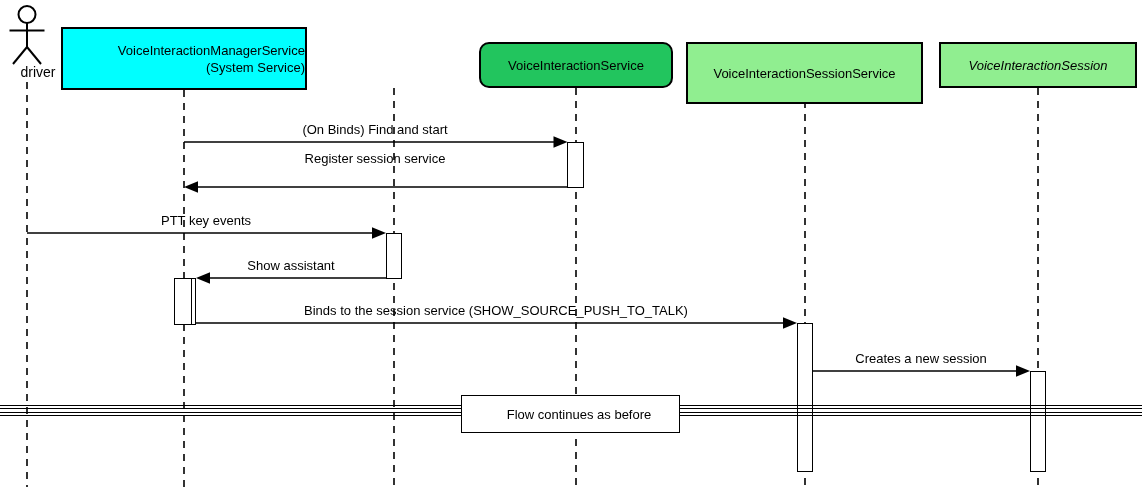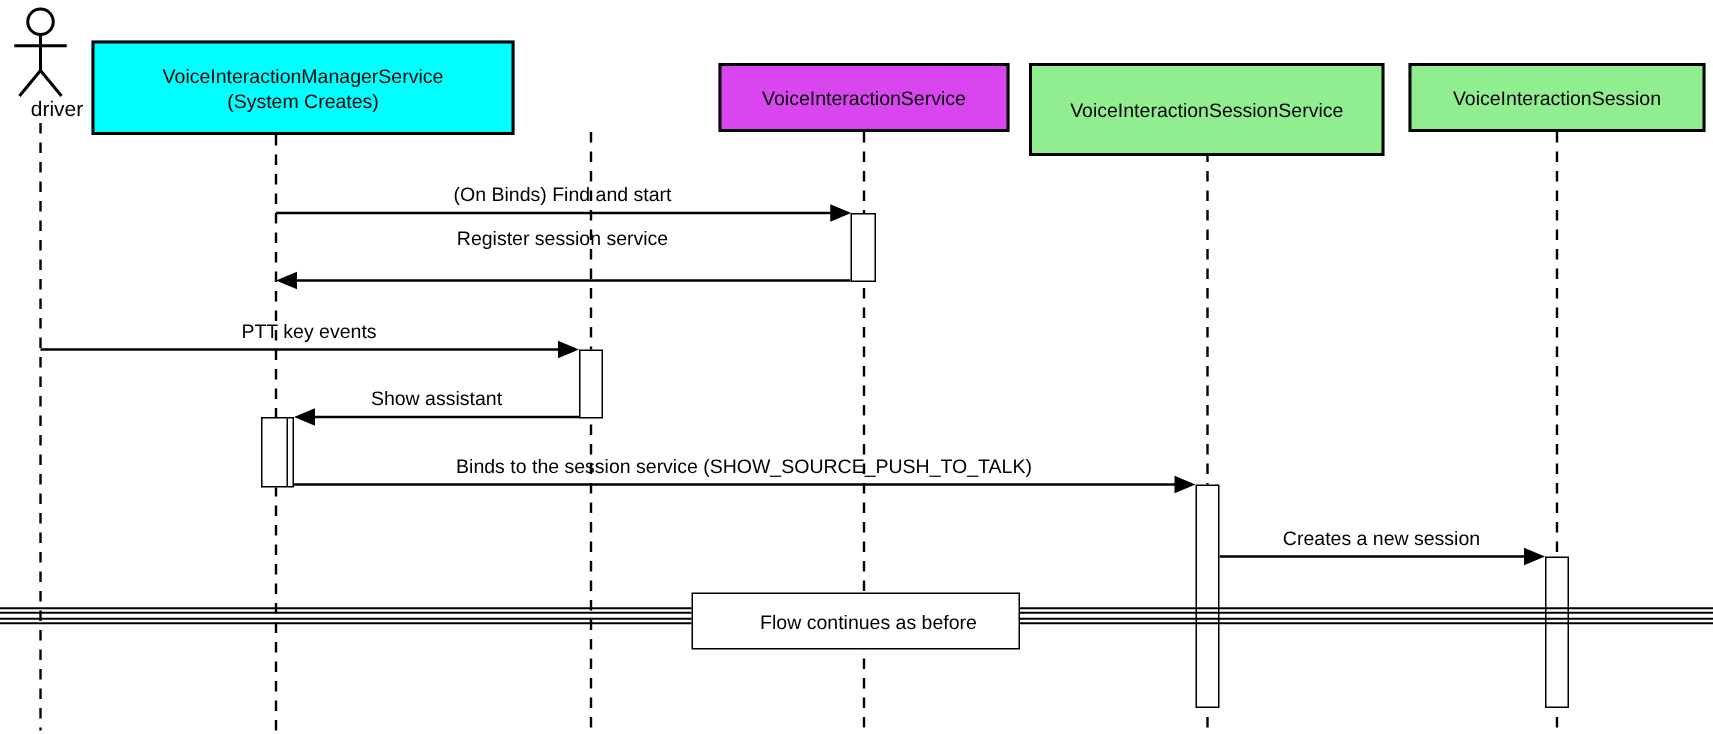--- a/index.html
+++ b/index.html
@@ -126,31 +126,31 @@
     <g stroke="#000" stroke-width="1.2">
       <line x1="0" y1="405.5" x2="1142" y2="405.5"></line>
       <line x1="0" y1="408.5" x2="1142" y2="408.5"></line>
       <line x1="0" y1="412.5" x2="1142" y2="412.5"></line>
       <line x1="0" y1="415.5" x2="1142" y2="415.5"></line>
     </g>
   </svg>
 
   <div class="actor-label" style="left:27px;top:64px">driver</div>
 
-  <div class="participant" style="left: 61px; top: 27px; width: 282px; height: 63px; background: rgb(0, 255, 255);">
+  <div class="participant" style="left: 61px; top: 27px; width: 246px; height: 63px; background: rgb(0, 255, 255); align-items: flex-end;">
     <span>VoiceInteractionManagerService</span>
-    <span>(System Creates)</span>
+    <span>(System Service)</span>
   </div>
-  <div class="participant" style="left: 479px; top: 42px; width: 194px; height: 46px; background: #d946ef;">
+  <div class="participant" style="left: 479px; top: 42px; width: 194px; height: 46px; background: #22c55e; border-radius: 10px;">
     <span>VoiceInteractionService</span>
   </div>
   <div class="participant" style="left: 686px; top: 42px; width: 237px; height: 62px; background: rgb(144, 238, 144);">
     <span>VoiceInteractionSessionService</span>
   </div>
-  <div class="participant" style="left: 939px; top: 42px; width: 198px; height: 46px; background: rgb(144, 238, 144);">
+  <div class="participant" style="left: 939px; top: 42px; width: 198px; height: 46px; background: rgb(144, 238, 144); font-style: italic;">
     <span>VoiceInteractionSession</span>
   </div>
 
   <div class="msg-label" style="left:375px;top:122px">(On Binds) Find and start</div>
   <div class="msg-label" style="left:375px;top:151px">Register session service</div>
   <div class="msg-label" style="left:206px;top:213px">PTT key events</div>
   <div class="msg-label" style="left:291px;top:258px">Show assistant</div>
   <div class="msg-label" style="left:496px;top:303px">Binds to the session service (SHOW_SOURCE_PUSH_TO_TALK)</div>
   <div class="msg-label" style="left:921px;top:351px">Creates a new session</div>
 

